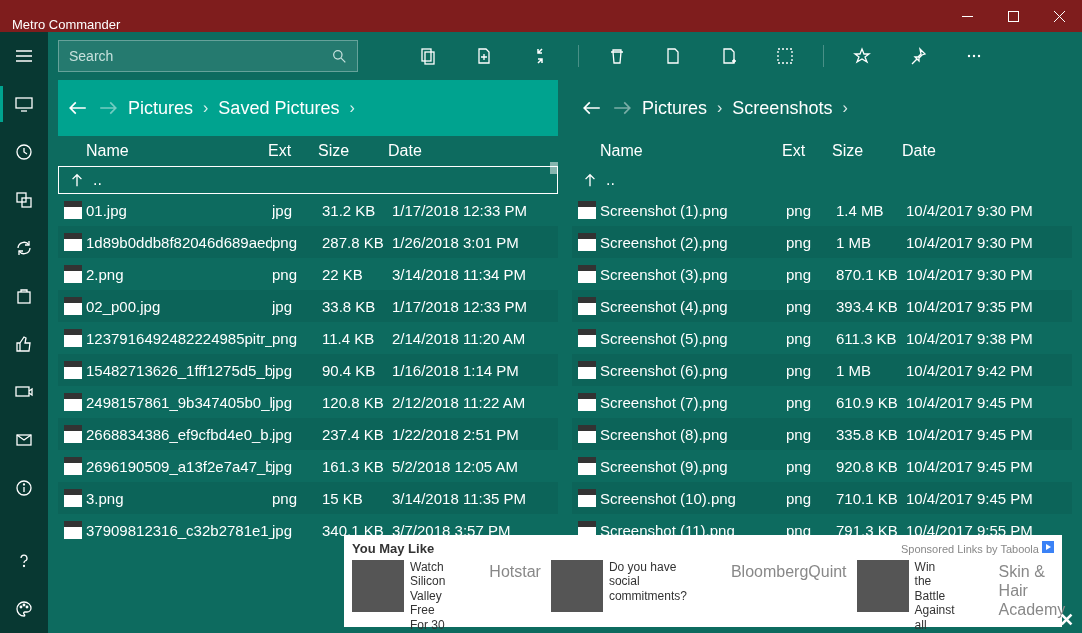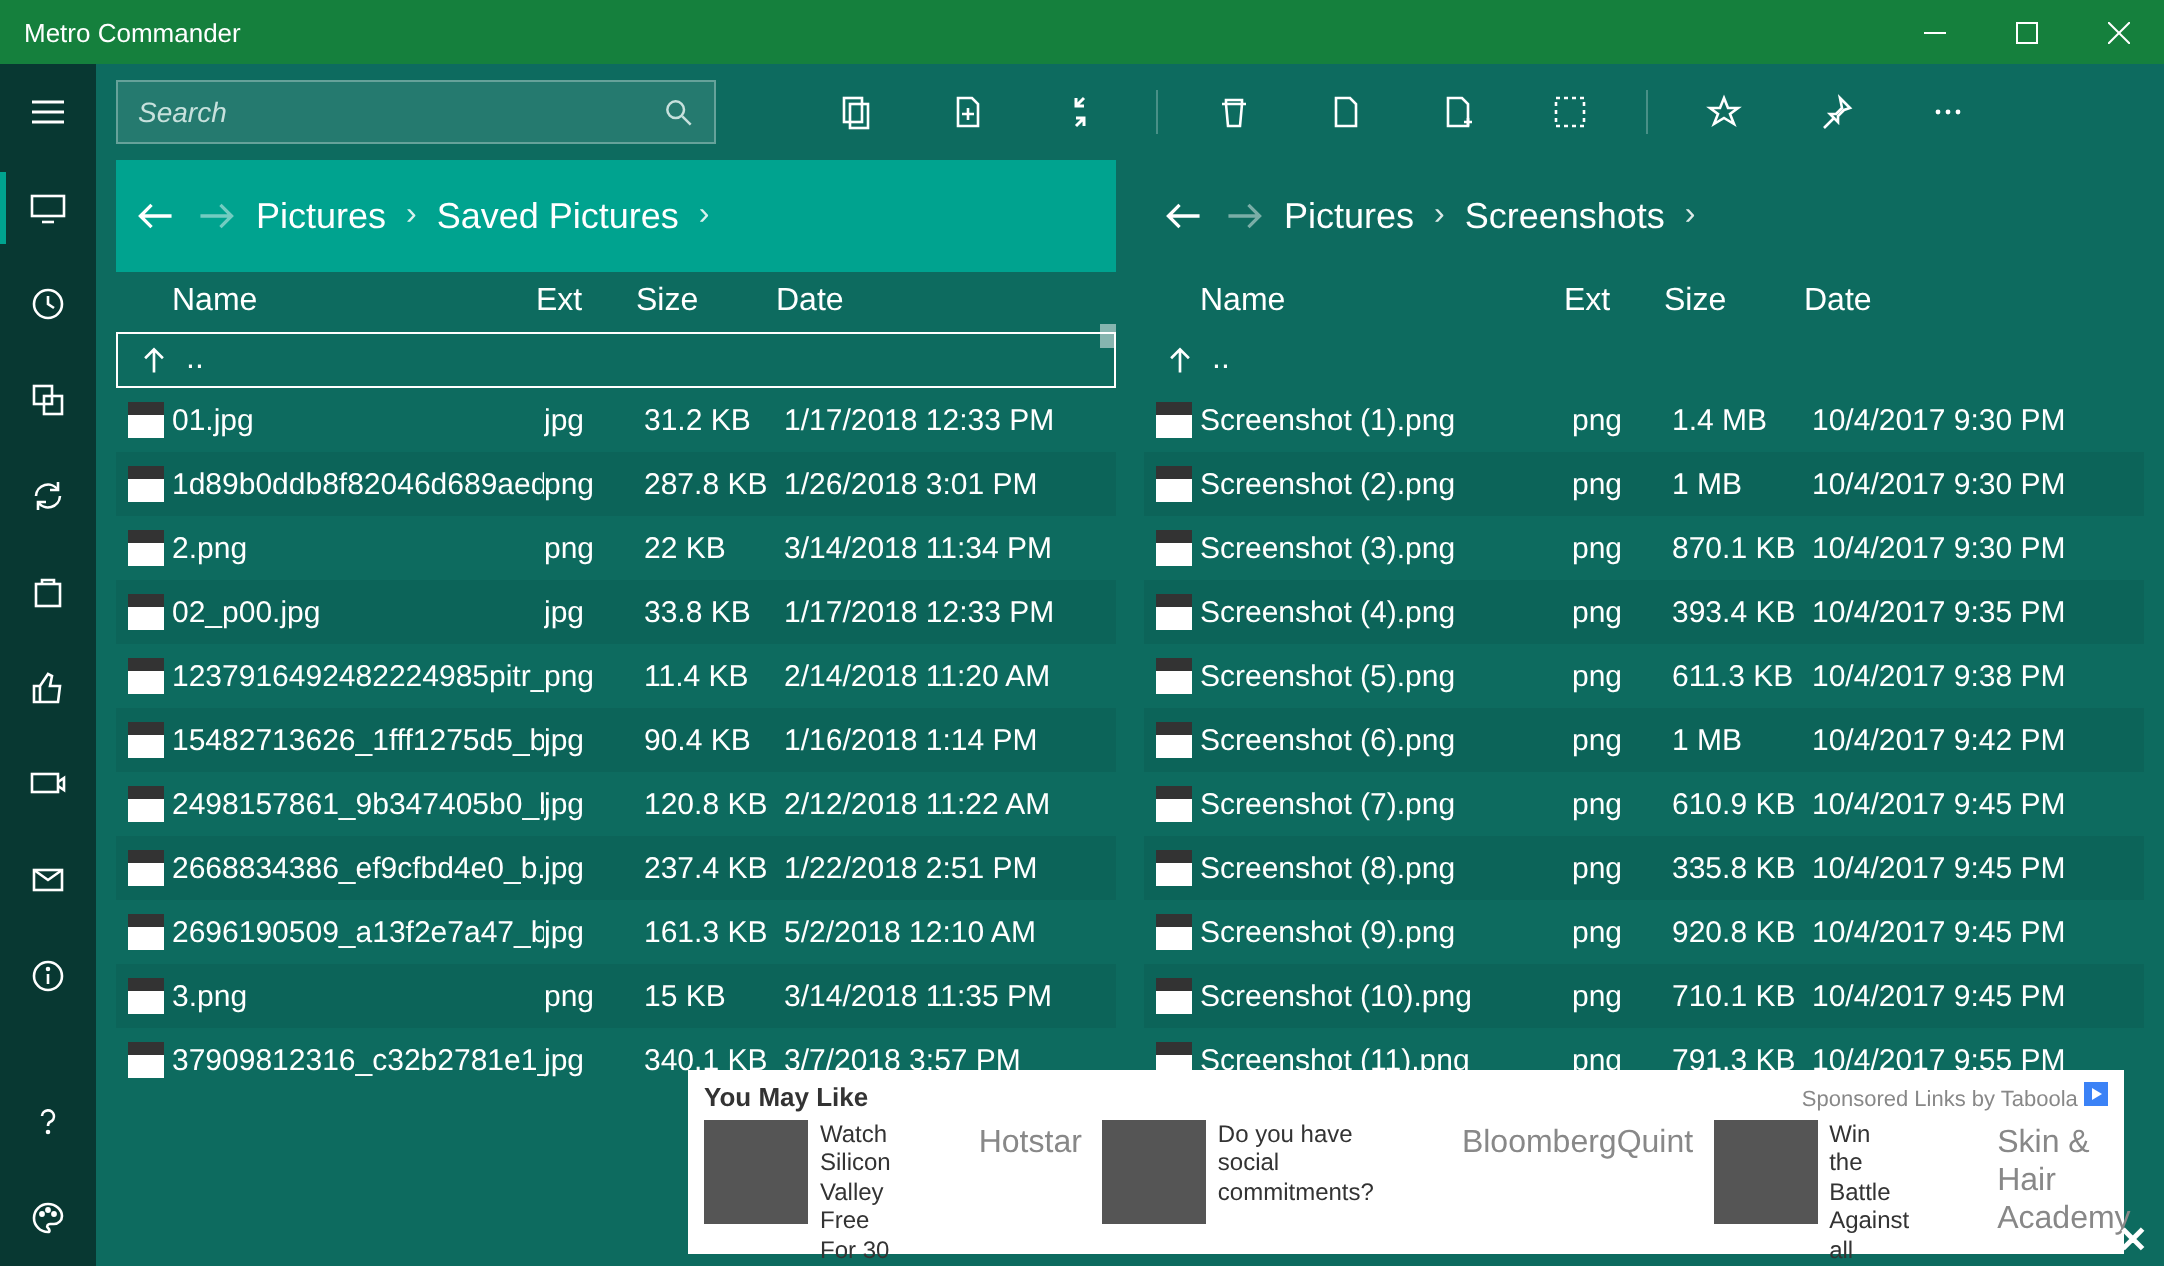--- a/index.html
+++ b/index.html
@@ -1,28 +1,28 @@
 <!DOCTYPE html>
 <html><head>
 <meta charset="utf-8">
 <style>
 * { margin: 0; padding: 0; box-sizing: border-box; font-family: "Segoe UI", sans-serif; }
 body { width: 1082px; height: 633px; background: #0d6b5f; overflow: hidden; display: flex; flex-direction: column; }
-.titlebar { height: 32px; background: #15803d; display: flex; align-items: center; color: #fff; font-size: 13px; padding-left: 12px; }
+.titlebar { height: 32px; background: #7f1d1d; display: flex; align-items: flex-end; color: #fff; font-size: 13px; padding-left: 12px; }
 .titlebar .app-title { flex: 1; }
 .winbtn { width: 46px; height: 32px; display: flex; align-items: center; justify-content: center; color: #fff; }
 .winbtn svg { width: 11px; height: 11px; }
 .body { flex: 1; display: flex; min-height: 0; }
 .sidebar { width: 48px; background: #083832; display: flex; flex-direction: column; }
 .sb-item { width: 48px; height: 48px; display: flex; align-items: center; justify-content: center; color: #fff; position: relative; }
 .sb-item.active::before { content: ''; position: absolute; left: 0; top: 6px; bottom: 6px; width: 3px; background: #00a38f; }
 .sb-item svg { width: 18px; height: 18px; }
 .sb-spacer { flex: 1; }
 .main { flex: 1; display: flex; flex-direction: column; background: #0d6b5f; position: relative; min-width: 0; }
-.toolbar { height: 48px; display: flex; align-items: center; padding: 0 10px; gap: 8px; font-style: italic; }
+.toolbar { height: 48px; display: flex; align-items: center; padding: 0 10px; gap: 8px; }
 .search { flex: 0 0 300px; height: 32px; background: rgba(255,255,255,0.1); border: 1px solid rgba(255,255,255,0.3); display: flex; align-items: center; color: #c7e1dd; font-size: 14px; padding: 0 10px; }
 .search span { flex: 1; }
 .tbtn { width: 48px; height: 48px; display: flex; align-items: center; justify-content: center; color: #fff; }
 .tbtn svg { width: 18px; height: 18px; }
 .tsep { width: 1px; height: 22px; background: rgba(255,255,255,0.25); margin: 0 6px; }
 .panes { flex: 1; display: flex; gap: 14px; padding: 0 10px 10px 10px; min-height: 0; }
 .pane { flex: 1; display: flex; flex-direction: column; min-width: 0; position: relative; }
 .crumb { height: 56px; display: flex; align-items: center; color: #fff; font-size: 18px; gap: 10px; }
 .crumb.left { background: #00a38f; padding: 0 10px; }
 .crumb.right { padding: 0 10px; }
@@ -307,21 +307,21 @@
               <span>2668834386_ef9cfbd4e0_b.jpg</span>
               <span>jpg</span>
               <span>237.4 KB</span>
               <span>1/22/2018 2:51 PM</span>
             </div>
             <div class="row">
               <div class="thumb"></div>
               <span>2696190509_a13f2e7a47_b.jpg</span>
               <span>jpg</span>
               <span>161.3 KB</span>
-              <span>5/2/2018 12:10 AM</span>
+              <span>5/2/2018 12:05 AM</span>
             </div>
             <div class="row">
               <div class="thumb"></div>
               <span>3.png</span>
               <span>png</span>
               <span>15 KB</span>
               <span>3/14/2018 11:35 PM</span>
             </div>
             <div class="row">
               <div class="thumb"></div>

